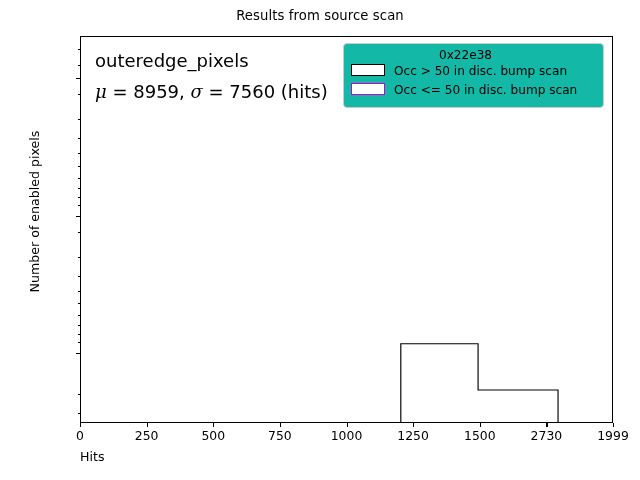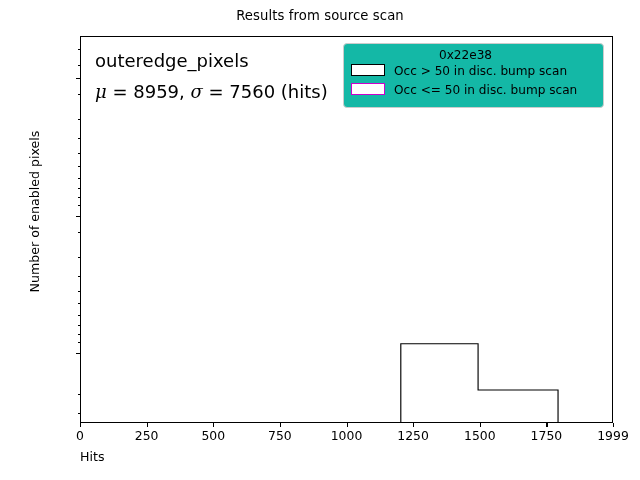--- a/index.html
+++ b/index.html
@@ -219,21 +219,21 @@
   <div class="tick-x-major" style="left:346.5px;"></div>
   <div class="tick-x-label" style="left:346.5px;">1000</div>
 
   <div class="tick-x-major" style="left:413.1px;"></div>
   <div class="tick-x-label" style="left:413.1px;">1250</div>
 
   <div class="tick-x-major" style="left:479.8px;"></div>
   <div class="tick-x-label" style="left:479.8px;">1500</div>
 
   <div class="tick-x-major" style="left:546.4px;"></div>
-  <div class="tick-x-label" style="left:546.4px;">1750</div>
+  <div class="tick-x-label" style="left:546.4px;">2730</div>
 
   <div class="tick-x-major" style="left:613px;"></div>
   <div class="tick-x-label" style="left:613px;">1999</div>
 
   <div id="plot-area">
     <svg id="data-svg" viewBox="0 0 533 387" preserveAspectRatio="none" xmlns="http://www.w3.org/2000/svg">
       <polyline id="hist-path" fill="none" stroke="#000000" stroke-width="1.15" points="319.80,387.00 319.80,306.79 397.08,306.79 397.08,352.97 477.04,352.97 477.04,387.00"></polyline>
     </svg>
   </div>
 

